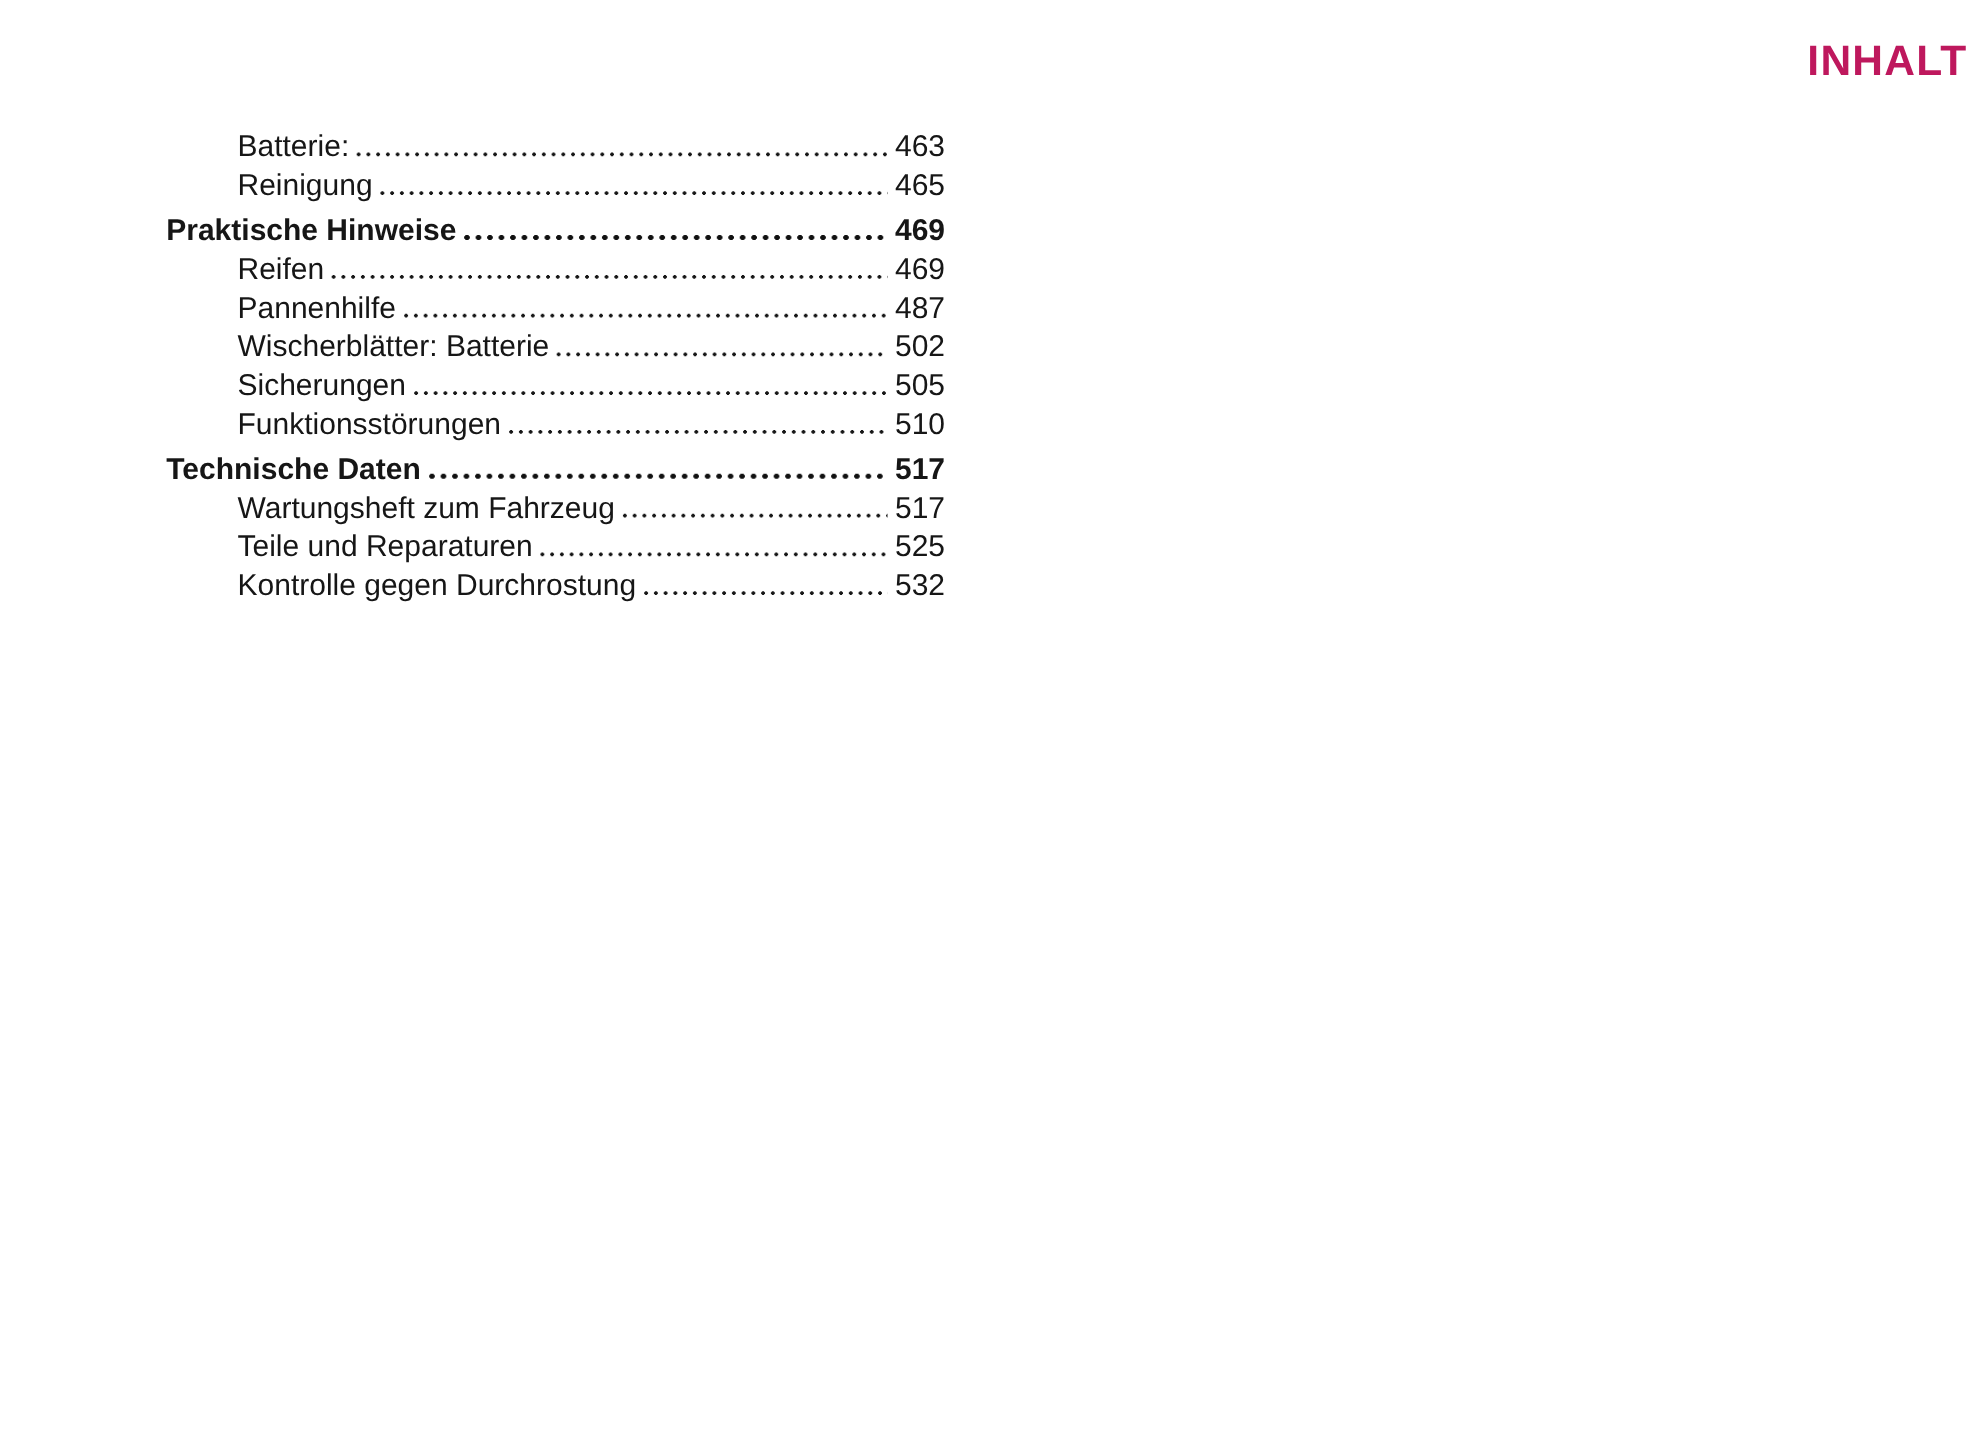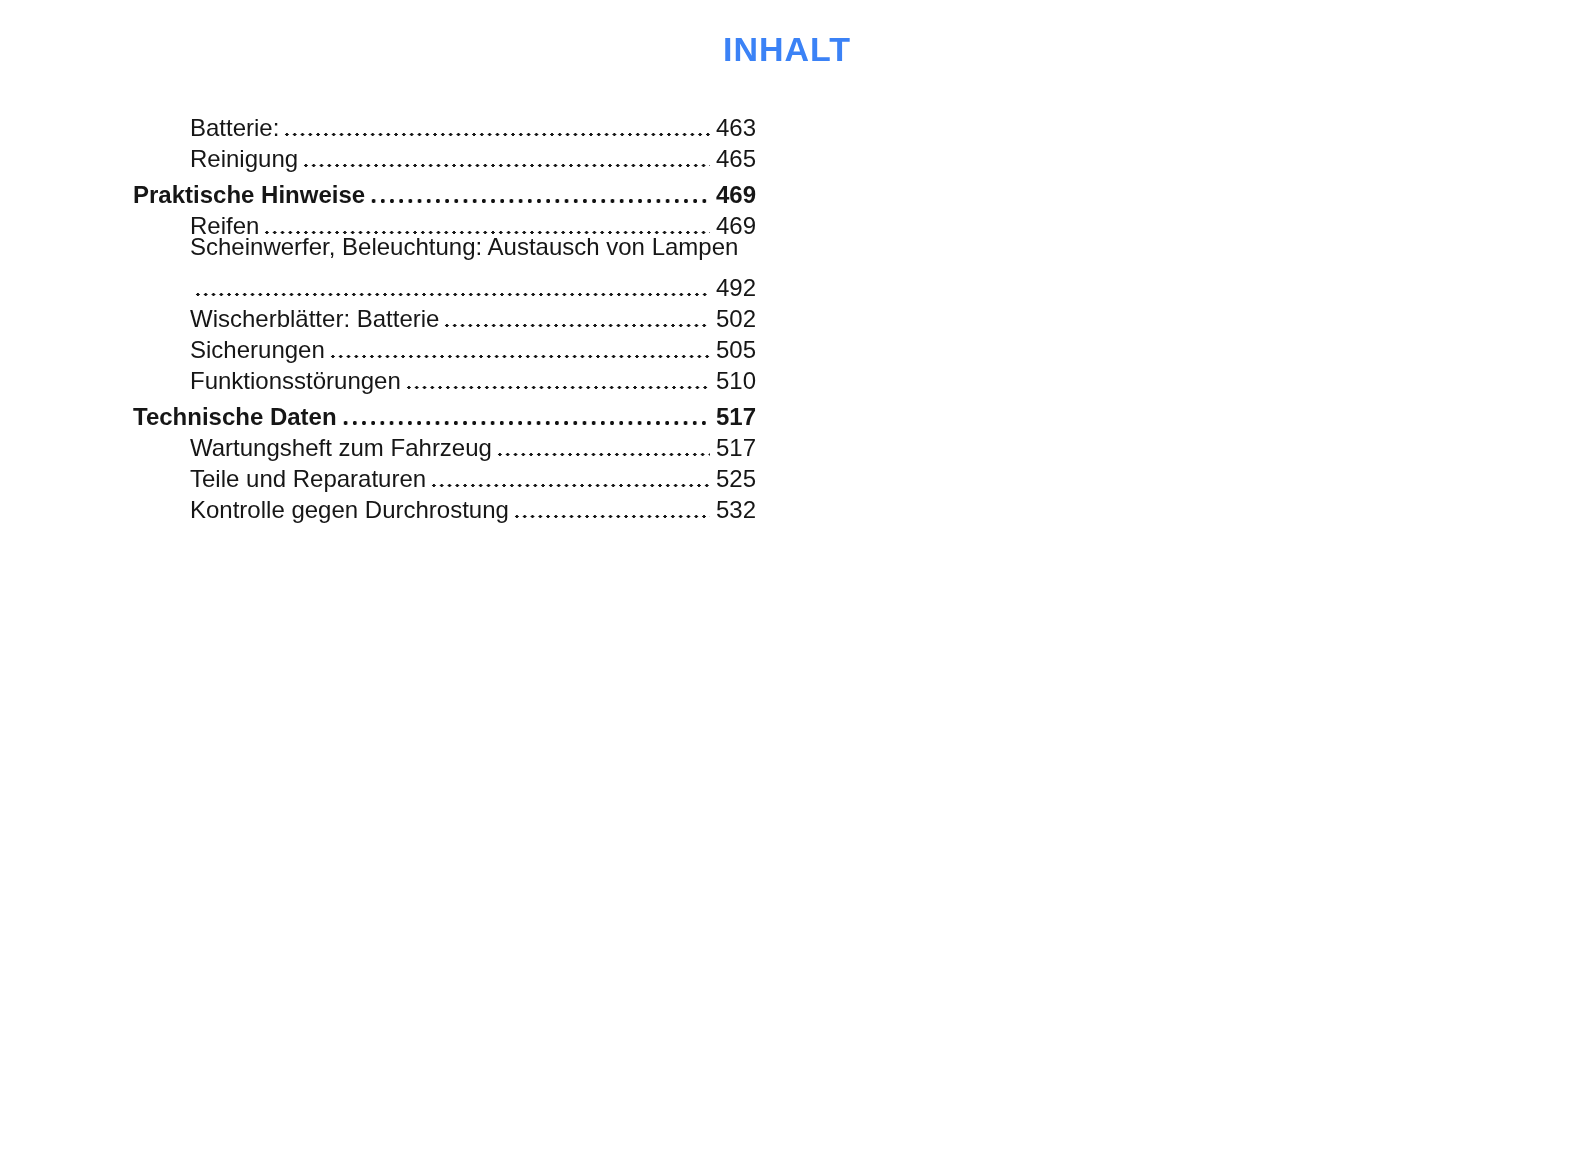--- a/index.html
+++ b/index.html
@@ -15,25 +15,25 @@
     color: #161616;
     position: relative;
     overflow: hidden;
   }
   .page-title {
     position: absolute;
     top: 30px;
     left: 0;
     width: 100%;
     margin: 0;
-    text-align: center;
+    text-align: right;
     font-size: 34px;
     font-weight: 700;
     letter-spacing: 1px;
-    color: #3b82f6;
+    color: #be185d;
   }
   .toc {
     position: absolute;
     left: 133px;
     top: 102px;
     width: 623px;
   }
   .toc-entry {
     font-size: 24px;
     font-weight: 400;
@@ -52,21 +52,20 @@
     height: 31px;
     line-height: 31px;
     white-space: nowrap;
   }
   .toc-label {
     flex: 0 0 auto;
   }
   .toc-page {
     flex: 0 0 auto;
     margin-left: 2px;
-    margin-top: 10px;
   }
   .leader {
     flex: 1 1 auto;
     height: 3.4px;
     margin-left: 4px;
     margin-right: 4px;
     background-image: radial-gradient(circle, #161616 1.55px, transparent 1.75px);
     background-size: 7.8px 3.4px;
     background-repeat: repeat-x;
     background-position: left bottom;
@@ -107,25 +106,23 @@
       </div>
       <div class="toc-entry level1">
         <div class="toc-line">
           <span class="toc-label">Reifen</span>
           <span class="leader"></span>
           <span class="toc-page">469</span>
         </div>
       </div>
       <div class="toc-entry level1">
         <div class="toc-line">
-          <span class="toc-label">Scheinwerfer, Beleuchtung: Austausch von Lampen</span>
-        </div>
-        <div class="toc-line">
+          <span class="toc-label">Pannenhilfe</span>
           <span class="leader"></span>
-          <span class="toc-page">492</span>
+          <span class="toc-page">487</span>
         </div>
       </div>
       <div class="toc-entry level1">
         <div class="toc-line">
           <span class="toc-label">Wischerblätter: Batterie</span>
           <span class="leader"></span>
           <span class="toc-page">502</span>
         </div>
       </div>
       <div class="toc-entry level1">

